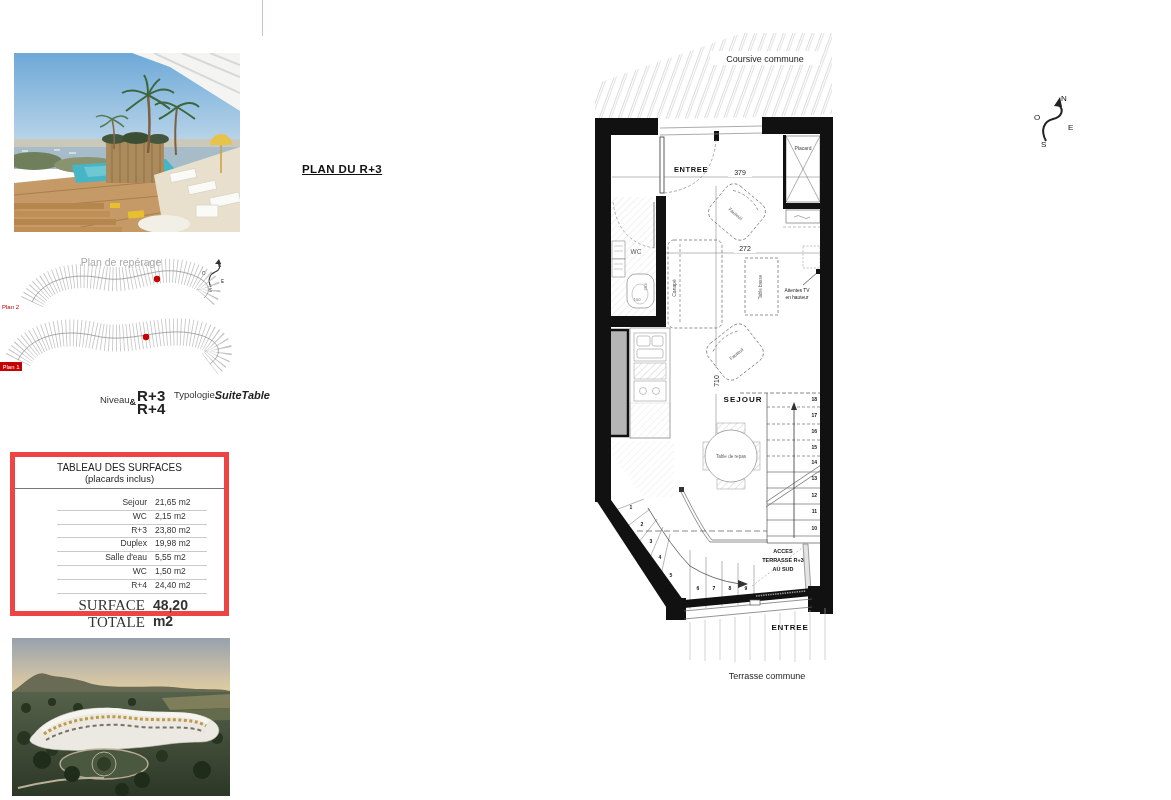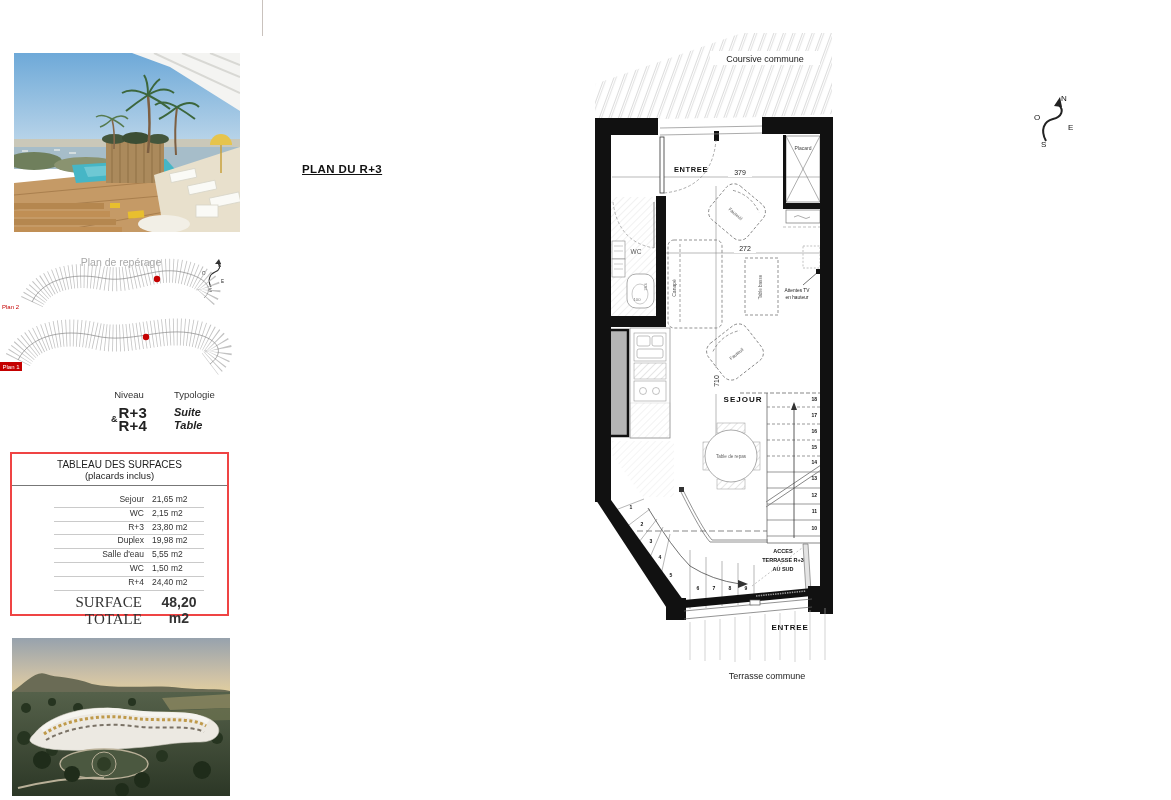--- a/index.html
+++ b/index.html
@@ -6,40 +6,40 @@
   body{width:1171px;height:800px;position:relative;overflow:hidden;
        font-family:"Liberation Sans","DejaVu Sans",sans-serif;color:#222;}
   .abs{position:absolute;}
   
   #plan-title{left:302px;top:163px;font-size:11.5px;font-weight:bold;
     text-decoration:underline;letter-spacing:.4px;color:#111;}
   
   #crop-mark{left:262px;top:0;width:1px;height:36px;background:#c9c2bd;}
   
   #level-block{left:100px;top:389px;width:135px;display:flex;gap:16px;}
-  #level-block .col{display:flex;flex-direction:column;}
+  #level-block .col{display:flex;}
   #level-block .hdr{font-size:9.5px;color:#333;margin-bottom:6px;}
   #level-block .col1{width:58px;align-items:center;text-align:center;}
   .lev-wrap{display:flex;align-items:center;}
   .amp{font-size:9px;font-weight:bold;margin-right:1px;}
   .big-col{display:flex;flex-direction:column;font-size:15px;font-weight:bold;
     line-height:13px;letter-spacing:.2px;}
   .typo{font-size:11px;font-weight:bold;line-height:13px;font-style:italic;}
   
   #surface-box{left:10px;top:452px;width:219px;height:164px;
-    border:2px solid #ef4444;box-sizing:border-box;background:#fff;}
+    border:5px solid #ef4444;box-sizing:border-box;background:#fff;}
   #surface-box .head{padding-top:5px;text-align:center;border-bottom:1px solid #777;
     padding-bottom:4px;}
   #surface-box .t1{font-size:10px;color:#222;}
   #surface-box .t2{font-size:9.5px;color:#222;}
   #surface-box .rows{margin-top:8px;}
   .srow{display:flex;margin-left:42px;width:150px;height:13.8px;
     border-bottom:1px solid #cacaca;align-items:baseline;box-sizing:border-box;}
   .srow .lab{width:90px;text-align:right;font-size:8.5px;color:#333;}
-  .srow .val{margin-left:8px;font-size:8.5px;color:#333;text-align:center;}
+  .srow .val{margin-left:8px;font-size:8.5px;color:#333;}
   .srow.total{border-bottom:none;margin-left:18px;width:178px;margin-top:3px;}
   .srow.total .lab{width:114px;font-size:15px;font-family:Liberation Serif, serif;}
   .srow.total .val{font-weight:bold;font-size:14px;}
   svg text{font-family:"Liberation Sans","DejaVu Sans",sans-serif;}
 </style>
 </head>
 <body>
 
 <div class="abs" id="crop-mark"></div>
 

